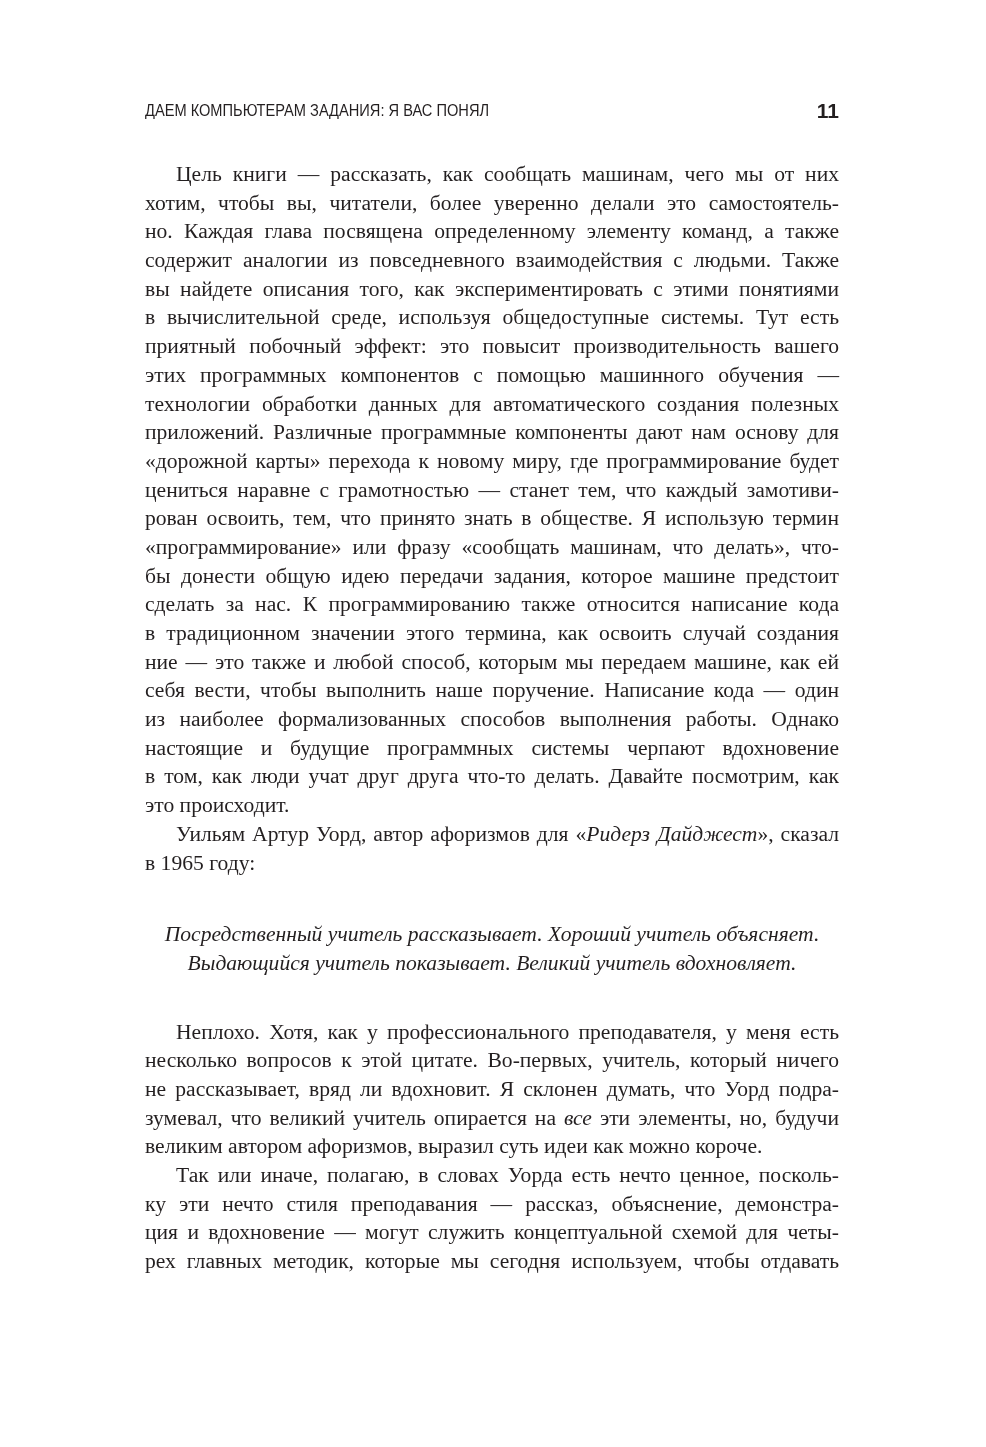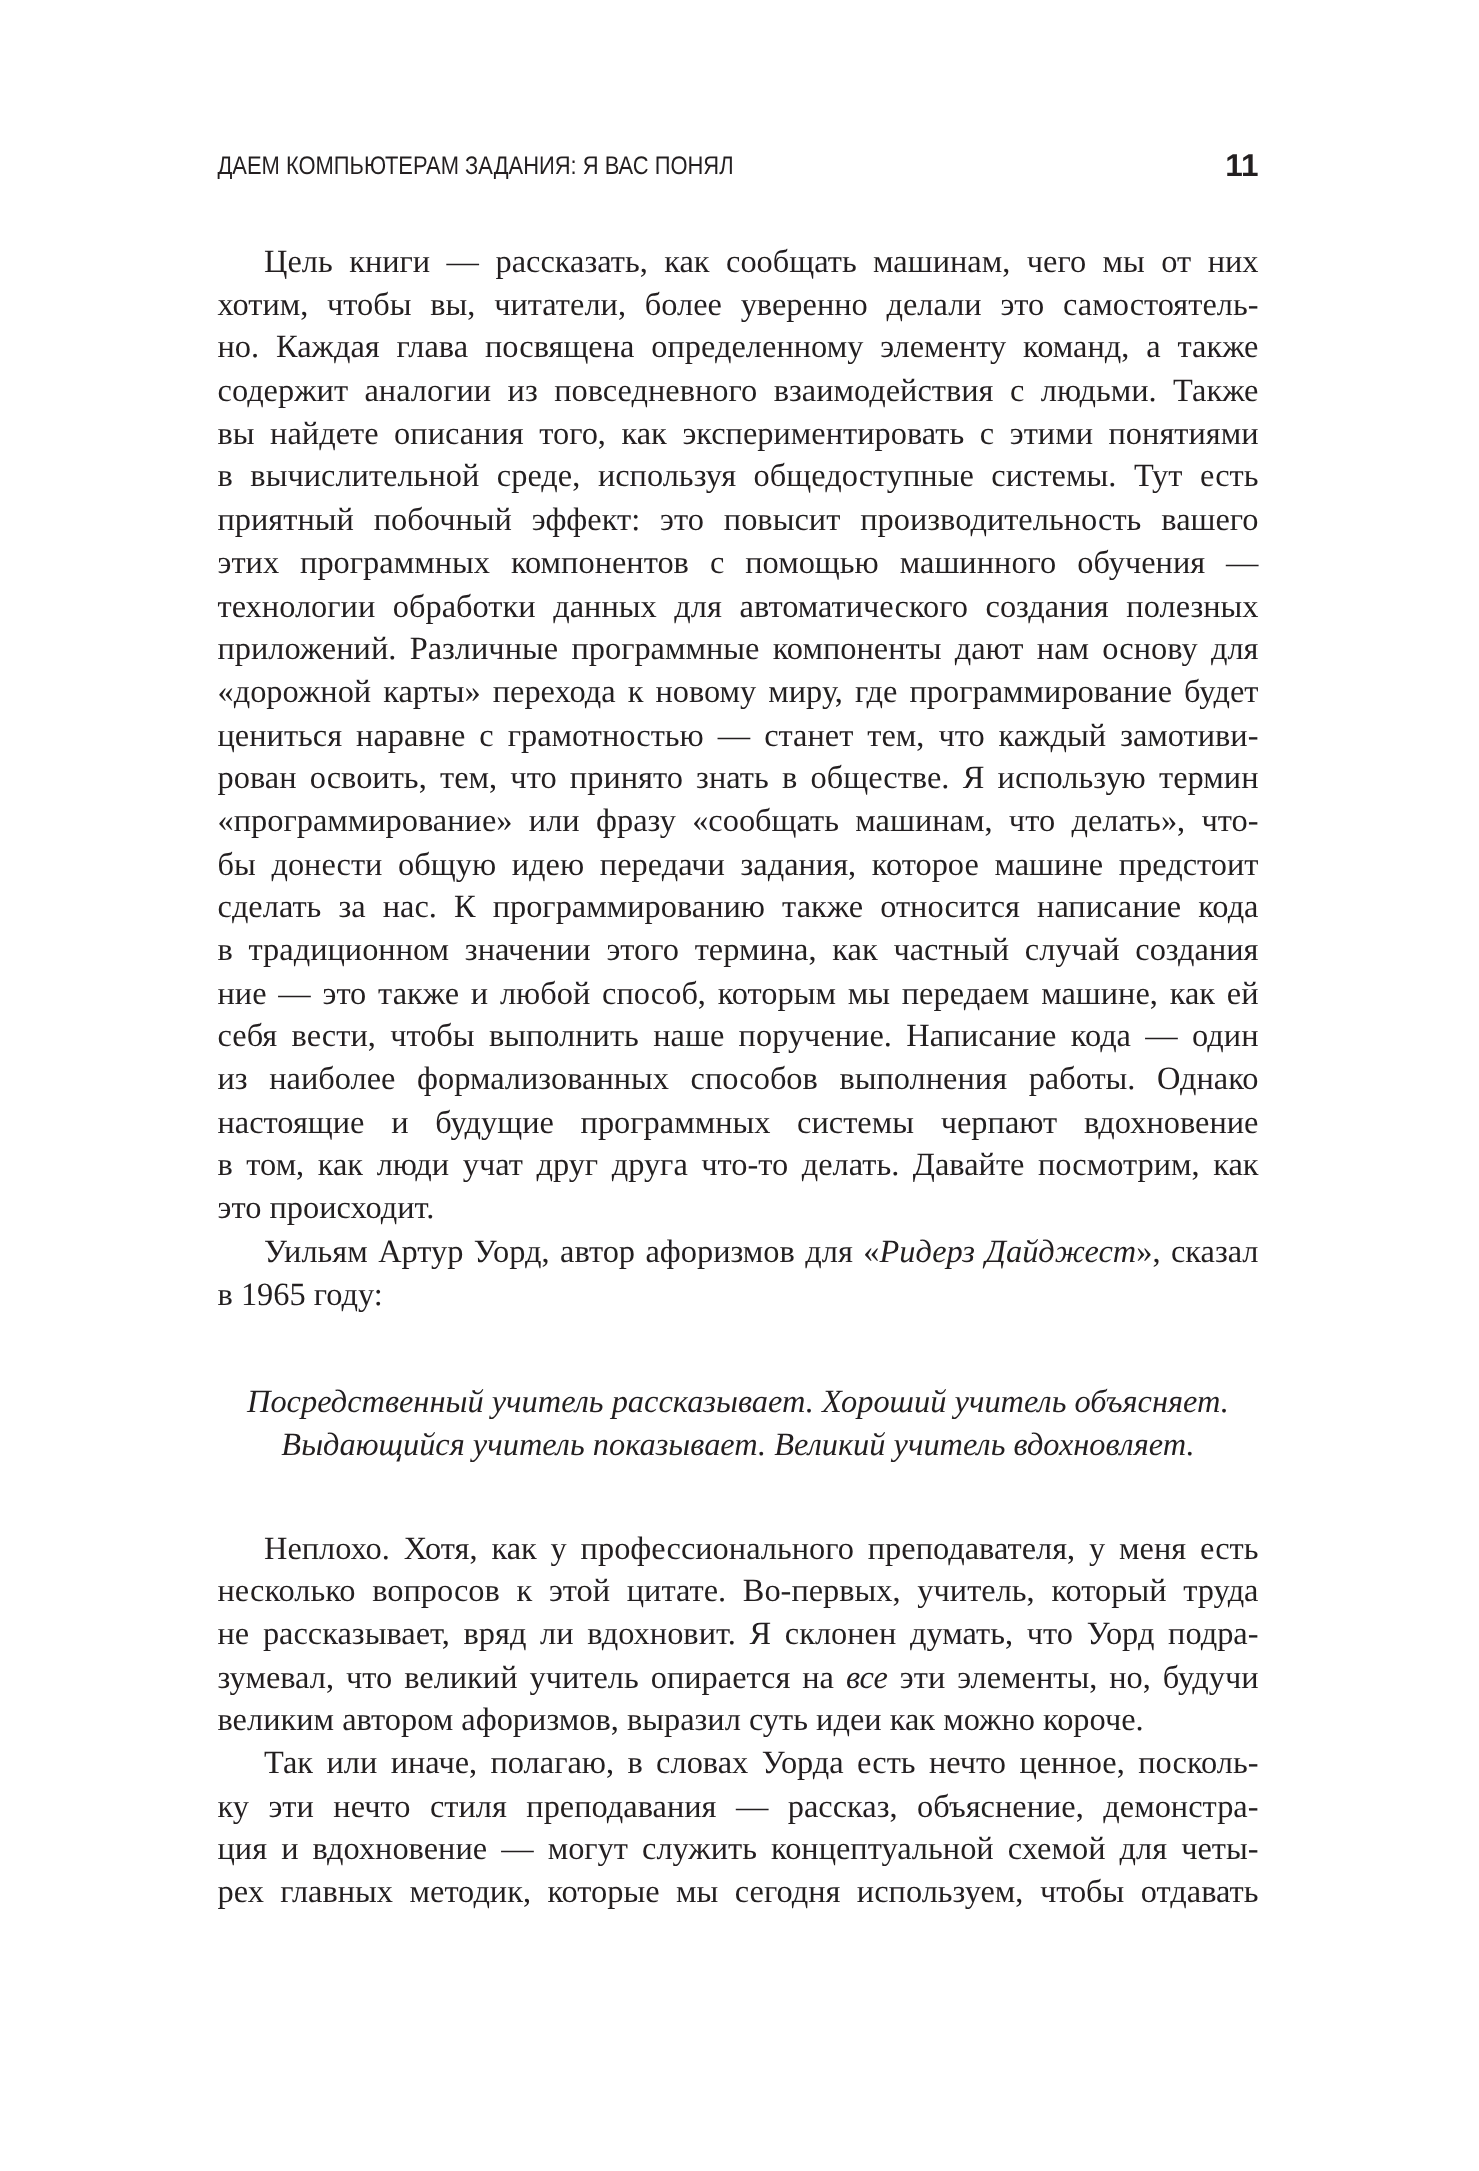--- a/index.html
+++ b/index.html
@@ -35,21 +35,21 @@
     <div class="line">приятный побочный эффект: это повысит производительность вашего</div>
     <div class="line">этих программных компонентов с помощью машинного обучения —</div>
     <div class="line">технологии обработки данных для автоматического создания полезных</div>
     <div class="line">приложений. Различные программные компоненты дают нам основу для</div>
     <div class="line">«дорожной карты» перехода к новому миру, где программирование будет</div>
     <div class="line">цениться наравне с грамотностью — станет тем, что каждый замотиви-</div>
     <div class="line">рован освоить, тем, что принято знать в обществе. Я использую термин</div>
     <div class="line">«программирование» или фразу «сообщать машинам, что делать», что-</div>
     <div class="line">бы донести общую идею передачи задания, которое машине предстоит</div>
     <div class="line">сделать за нас. К программированию также относится написание кода</div>
-    <div class="line">в традиционном значении этого термина, как частный случай создания</div>
+    <div class="line">в традиционном значении этого термина, как освоить случай создания</div>
     <div class="line">ние — это также и любой способ, которым мы передаем машине, как ей</div>
     <div class="line">себя вести, чтобы выполнить наше поручение. Написание кода — один</div>
     <div class="line">из наиболее формализованных способов выполнения работы. Однако</div>
     <div class="line">настоящие и будущие программных системы черпают вдохновение</div>
     <div class="line">в том, как люди учат друг друга что-то делать. Давайте посмотрим, как</div>
     <div class="line last">это происходит.</div>
   </div>
 
   <div>
     <div class="line indent"><span>Уильям Артур Уорд, автор афоризмов для «</span><em>Ридерз Дайджест</em><span>», сказал</span></div>
@@ -60,21 +60,21 @@
 
   <div>
     <div class="quote">Посредственный учитель рассказывает. Хороший учитель объясняет.</div>
     <div class="quote">Выдающийся учитель показывает. Великий учитель вдохновляет.</div>
   </div>
 
   <div class="gap2"></div>
 
   <div>
     <div class="line indent">Неплохо. Хотя, как у профессионального преподавателя, у меня есть</div>
-    <div class="line">несколько вопросов к этой цитате. Во-первых, учитель, который труда</div>
+    <div class="line">несколько вопросов к этой цитате. Во-первых, учитель, который ничего</div>
     <div class="line">не рассказывает, вряд ли вдохновит. Я склонен думать, что Уорд подра-</div>
     <div class="line"><span>зумевал, что великий учитель опирается на </span><em>все</em><span> эти элементы, но, будучи</span></div>
     <div class="line last">великим автором афоризмов, выразил суть идеи как можно короче.</div>
   </div>
 
   <div>
     <div class="line indent">Так или иначе, полагаю, в словах Уорда есть нечто ценное, посколь-</div>
     <div class="line">ку эти нечто стиля преподавания — рассказ, объяснение, демонстра-</div>
     <div class="line">ция и вдохновение — могут служить концептуальной схемой для четы-</div>
     <div class="line">рех главных методик, которые мы сегодня используем, чтобы отдавать</div>

